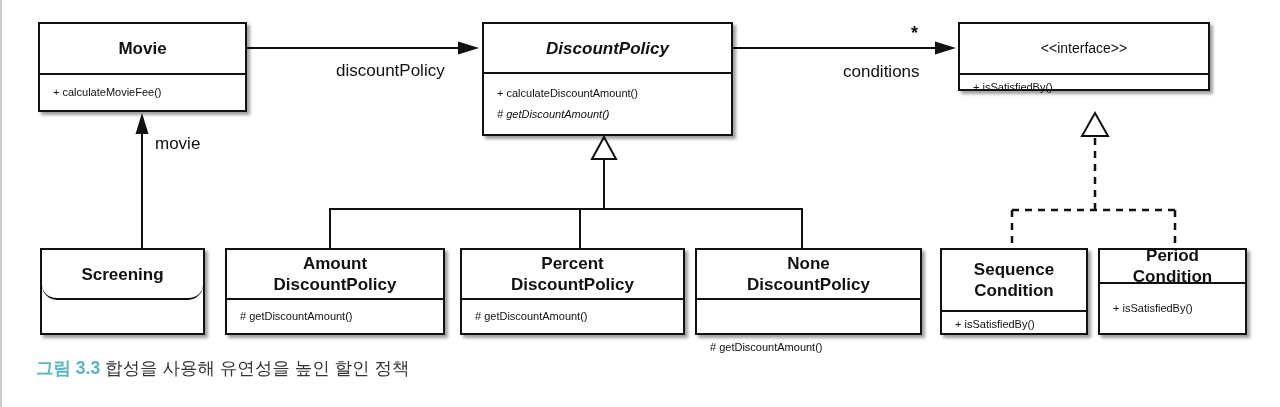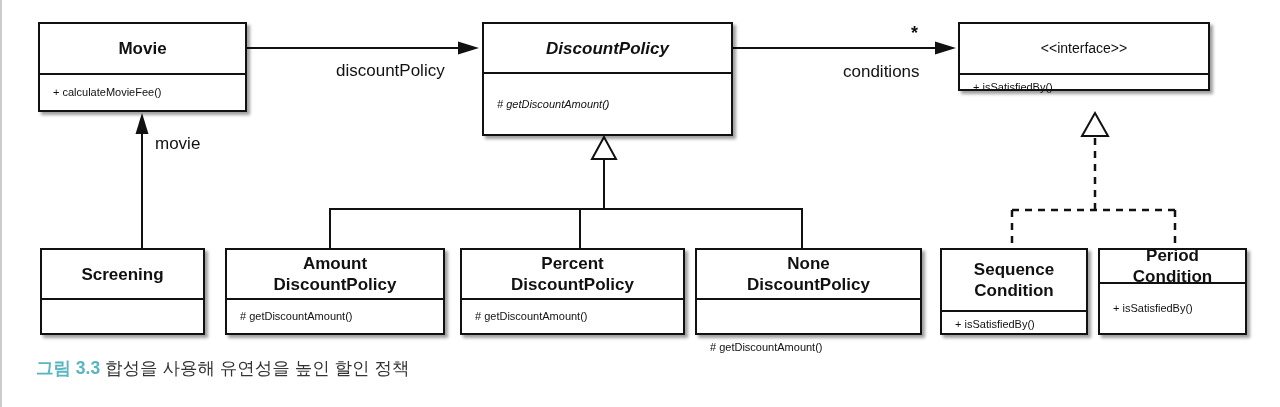--- a/index.html
+++ b/index.html
@@ -72,35 +72,36 @@
     <div class="uml-methods">
       <div class="uml-method">+ calculateMovieFee()</div>
     </div>
   </div>
 
   <div class="uml-box" style="left:482px; top:22px; width:251px; height:114px;">
     <div class="uml-header" style="height:50px;">
       <div class="uml-title italic">DiscountPolicy</div>
     </div>
     <div class="uml-methods">
+      <div class="uml-method">+ calculateDiscountAmount()</div>
       <div class="uml-method italic"># getDiscountAmount()</div>
     </div>
   </div>
 
   <div class="uml-box" style="left:958px; top:22px; width:252px; height:69px;">
     <div class="uml-header" style="height:51px;">
       <div class="uml-stereotype">&lt;&lt;interface&gt;&gt;</div>
     </div>
     <div class="uml-methods">
       <div class="uml-method">+ isSatisfiedBy()</div>
     </div>
   </div>
 
   <div class="uml-box" style="left:40px; top:248px; width:165px; height:87px;">
-    <div class="uml-header" style="height:50px;">
+    <div class="uml-header" style="height:50px;border-radius:15px;">
       <div class="uml-title">Screening</div>
     </div>
   </div>
 
   <div class="uml-box" style="left:225px; top:248px; width:220px; height:87px;">
     <div class="uml-header" style="height:50px;">
       <div class="uml-title">Amount</div>
       <div class="uml-title">DiscountPolicy</div>
     </div>
     <div class="uml-methods">

